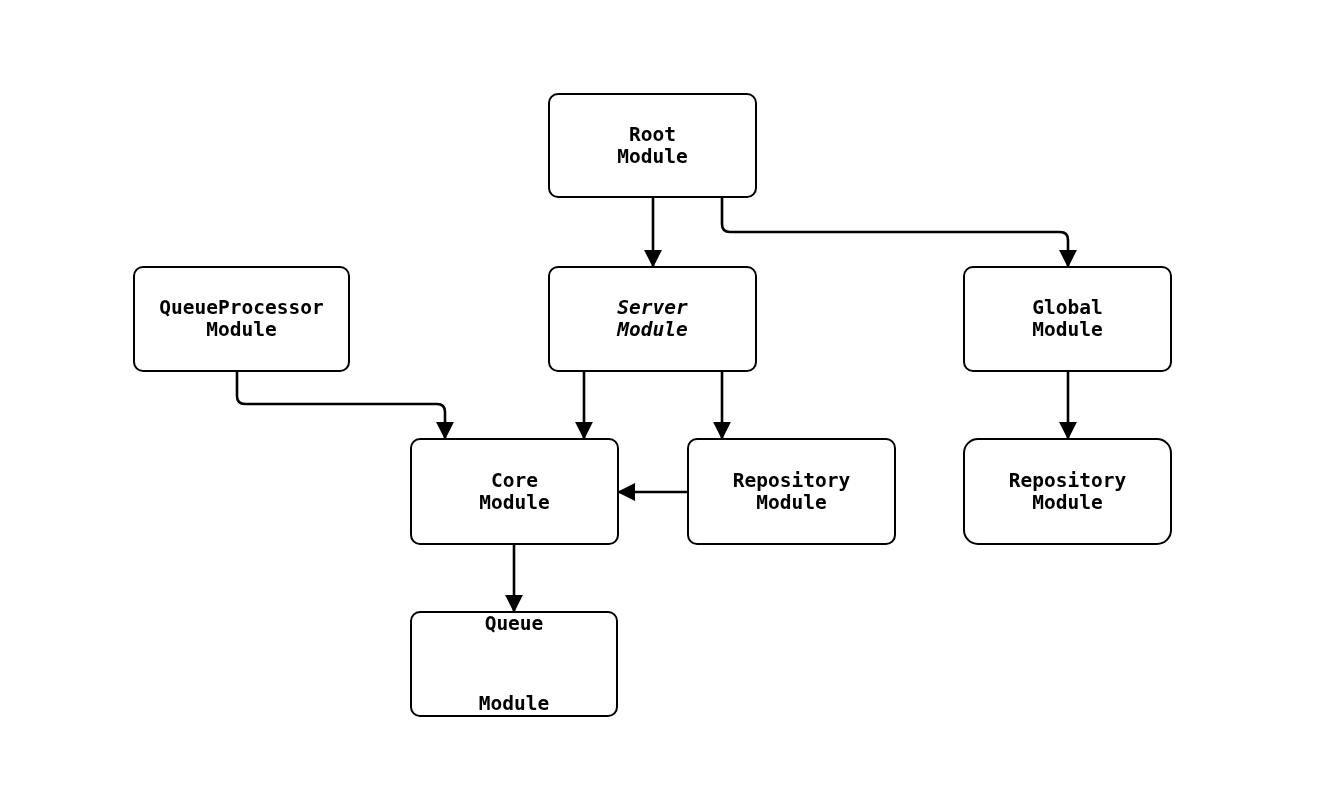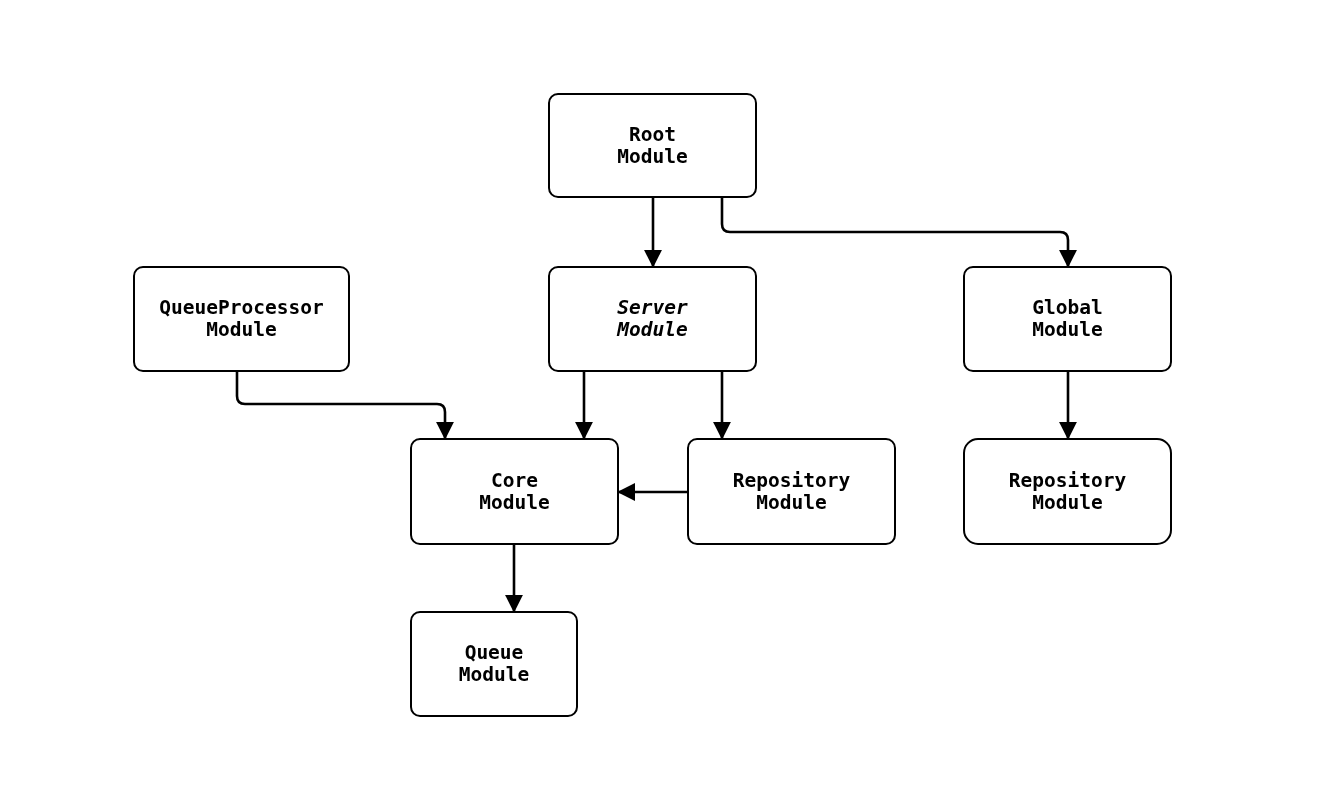--- a/index.html
+++ b/index.html
@@ -92,18 +92,18 @@
         <span class="label-line">Module</span>
       </div>
       <div class="node" style="left: 687px; top: 438px; width: 209px; height: 107px;">
         <span class="label-line">Repository</span>
         <span class="label-line">Module</span>
       </div>
       <div class="node" style="left: 963px; top: 438px; width: 209px; height: 107px; border-radius: 15px;">
         <span class="label-line">Repository</span>
         <span class="label-line">Module</span>
       </div>
-      <div class="node" style="left: 410px; top: 611px; width: 168px; height: 106px;">
+      <div class="node" style="left: 410px; top: 611px; width: 208px; height: 106px; justify-content: space-between;">
         <span class="label-line">Queue</span>
         <span class="label-line">Module</span>
       </div>
     </div>
 </div>
 
 </body></html>

